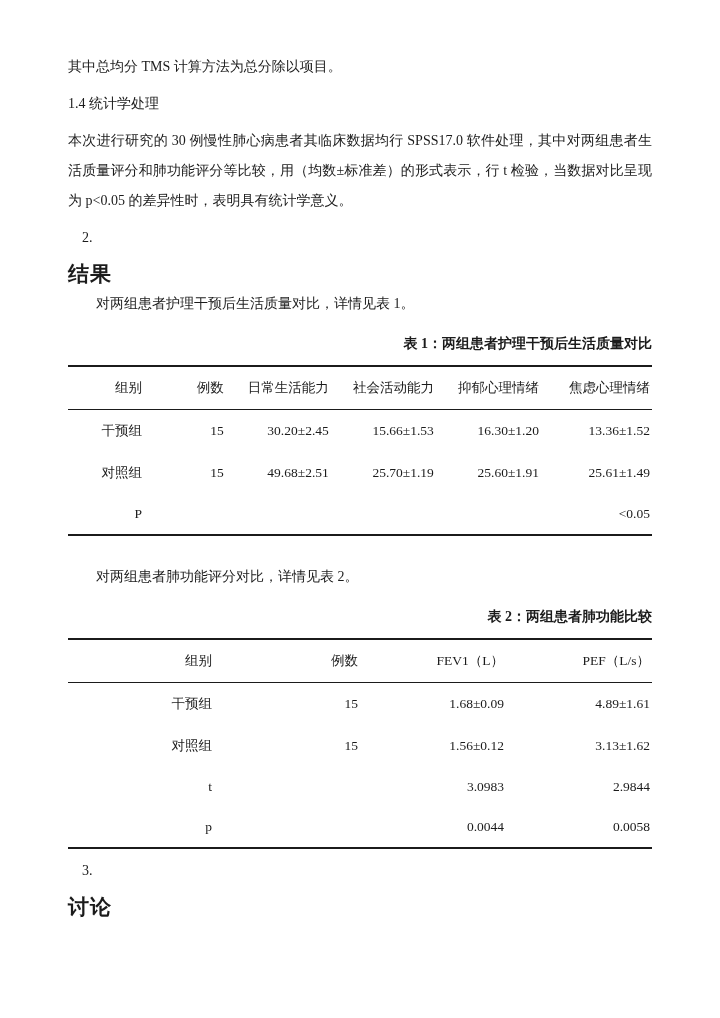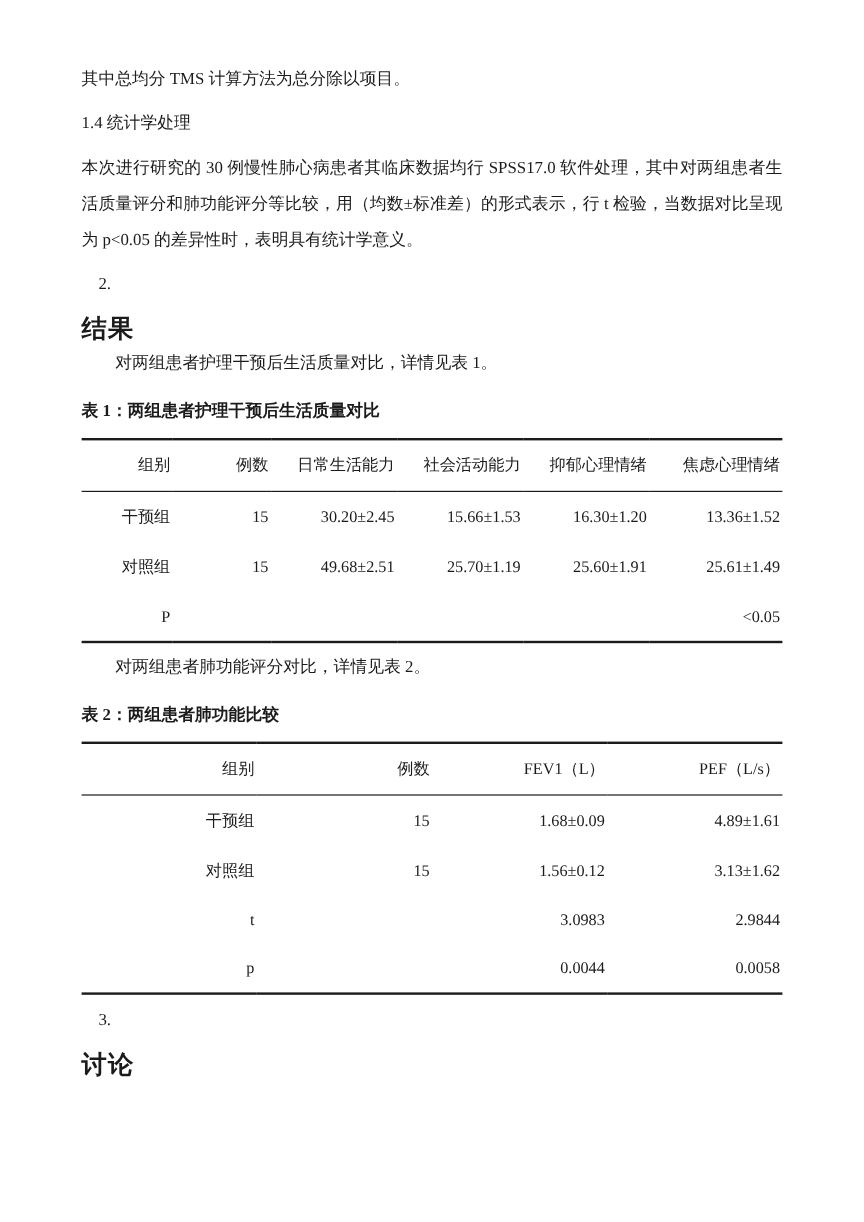--- a/index.html
+++ b/index.html
@@ -11,42 +11,42 @@
   }
   .page { padding: 52px 68px 40px 68px; }
 
   .body-text {
     font-size: 14px;
     line-height: 30px;
     text-align: justify;
     margin: 0;
   }
   .mt-sm { margin-top: 7px; }
-  .mt-md { margin-top: 6px; }
+  .mt-md { margin-top: 26px; }
   .indent { text-indent: 2em; }
 
   .list-num {
     font-size: 14px;
     line-height: 30px;
     margin: 7px 0 0 0;
     padding-left: 14px;
   }
 
   .section-heading {
     font-size: 21px;
     font-weight: bold;
     line-height: 30px;
     margin: 6px 0 0 0;
     letter-spacing: 1px;
   }
 
   .table-title {
     font-size: 14px;
     font-weight: bold;
-    text-align: left;
+    text-align: right;
     line-height: 26px;
     margin: 12px 0 8px 0;
   }
 
   table.doc-table {
     width: 100%;
     border-collapse: collapse;
     border-top: 2px solid #1b1b1b;
     border-bottom: 2px solid #1b1b1b;
   }

